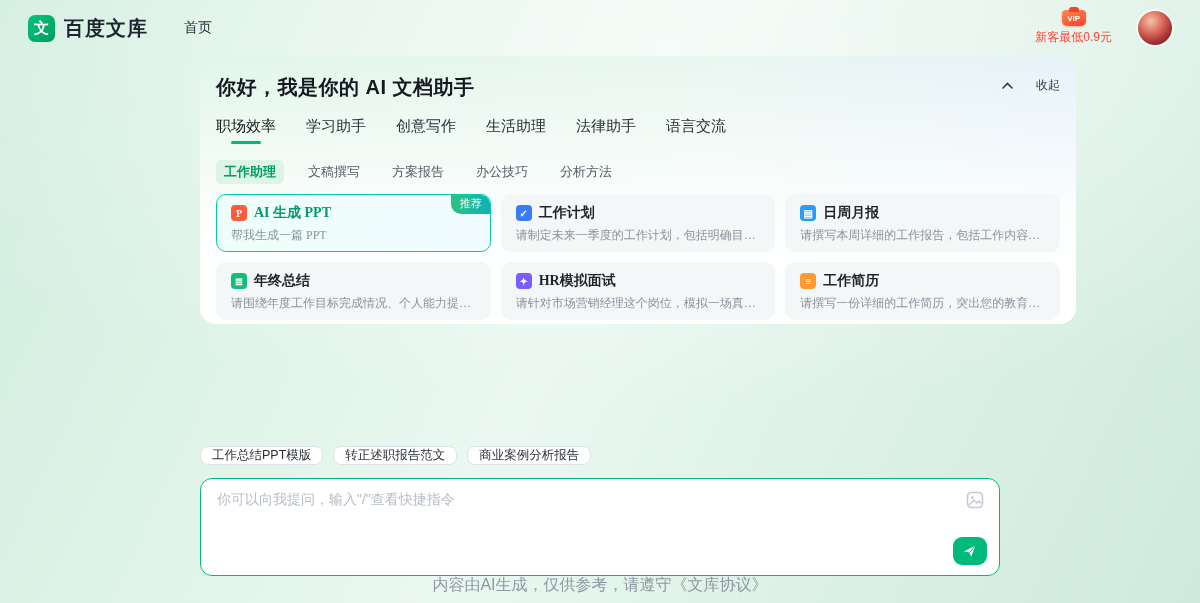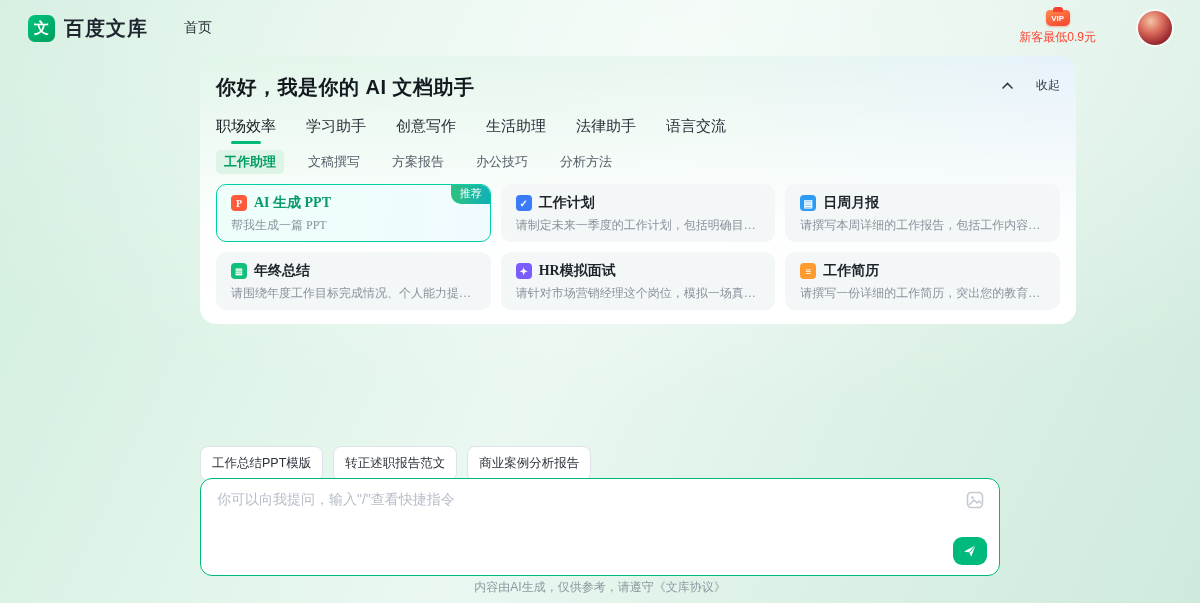--- a/index.html
+++ b/index.html
@@ -18,21 +18,21 @@
   
   .header { position:absolute; top:0; left:0; right:0; height:56px;
     display:flex; align-items:center; padding:0 28px; }
   .logo-wrap { display:flex; align-items:center; cursor:pointer; }
   .logo-mark { width:27px; height:27px; border-radius:7px;
     background:linear-gradient(135deg,#00c57e,#009e5d);
     color:#fff; font-weight:bold; font-size:15px;
     display:grid; place-items:center; }
   .brand { margin-left:9px; font-size:20px; font-weight:bold; color:#1e252e; letter-spacing:1px; }
   .nav-home { margin-left:36px; font-size:14px; color:#2b313a; cursor:pointer;font-family:Liberation Serif, serif; }
-  .header-right { margin-left:auto; display:flex; align-items:center; gap:42px; }
+  .header-right { margin-left:auto; display:flex; align-items:center; gap:26px; }
   .promo { display:flex; flex-direction:column; align-items:center; cursor:pointer; }
   .vip-icon { width:24px; height:16px; border-radius:4px 4px 5px 5px;
     background:linear-gradient(160deg,#ff8a4d,#f5422e);
     color:#fff; font-size:8px; font-weight:bold; display:grid; place-items:center;
     box-shadow:0 1px 2px rgba(244,84,46,.4); position:relative; }
   .vip-icon::before { content:""; position:absolute; top:-3px; left:50%; transform:translateX(-50%);
     width:10px; height:5px; border-radius:3px 3px 0 0; background:#f5422e; }
   .promo-text { margin-top:3px; font-size:12px; color:#ff4433; }
   .avatar { width:34px; height:34px; border-radius:50%;
     background:radial-gradient(circle at 38% 30%, #f4c3a6 0%, #d9695a 38%, #a22f33 68%, #571c26 100%);
@@ -51,21 +51,21 @@
     font-size:12px; color:#363c45; cursor:pointer; padding-top:3px; }
   .collapse svg { display:block; }
 
   .tabs { display:flex; gap:30px; margin-top:16px; }
   .tab { position:relative; font-size:15px; font-weight:normal; color:#2a2f37;
     cursor:pointer; padding-bottom:8px; }
   .tab.active { color:#101419; }
   .tab.active::after { content:""; position:absolute; left:50%; transform:translateX(-50%);
     bottom:0; width:30px; height:3px; border-radius:2px; background:#00b97a; }
 
-  .subtabs { display:flex; gap:16px; margin-top:6px; align-items:flex-start; }
+  .subtabs { display:flex; gap:16px; margin-top:16px; align-items:flex-start; }
   .subtab { font-size:13px; color:#565d68; cursor:pointer; padding:3px 8px; border-radius:5px; }
   .subtab.active { color:#009e63; font-weight:bold; background:#ddf4e7; }
 
   .cards { display:grid; grid-template-columns:repeat(3,1fr); gap:10px; margin-top:10px;font-family:Liberation Serif, serif; }
   .card { position:relative; height:58px; border-radius:10px; background:#f4f7f8;
     border:1px solid #f4f7f8; padding:9px 14px 0; cursor:pointer; overflow:hidden; }
   .card.highlight { background:linear-gradient(100deg,#eefffa 0%,#f0fbff 100%);
     border:1.5px solid #00cfa5; }
   .card-top { display:flex; align-items:center; gap:7px; }
   .card-icon { width:16px; height:16px; border-radius:4px; color:#fff;
@@ -80,39 +80,39 @@
   .card.highlight .card-title { color:#089a6d; }
   .card-desc { margin-top:5px; font-size:12px; color:#8b929c;
     white-space:nowrap; overflow:hidden; text-overflow:ellipsis; }
   .badge { position:absolute; top:-1px; right:-1px; padding:2px 9px 3px;
     font-size:11px; color:#fff; border-radius:0 10px 0 10px;
     background:linear-gradient(90deg,#2ec27e,#0fb0b8); }
 
   
   .chips { position:absolute; left:200px; top:446px; display:flex; gap:10px; }
   .chip { background:#ffffff; border:1px solid #dde3e9; border-radius:8px;
-    font-size:12.5px; color:#2b313a; padding:8px 11px; cursor:pointer; }
+    font-size:12.5px; color:#2b313a; padding:0 11px; cursor:pointer; }
 
   
   .composer { position:absolute; left:200px; top:478px; width:800px; height:98px;
     background:#ffffff; border:1.5px solid #00b97a; border-radius:12px; }
   .composer textarea { position:absolute; left:16px; top:12px; width:720px; height:68px;
     border:none; outline:none; resize:none; background:transparent;
     font-family:"Liberation Sans","DejaVu Sans",sans-serif;
     font-size:14px; color:#333a43; }
   .composer textarea::placeholder { color:#b6bdc8; }
   .tool-icon { position:absolute; right:14px; top:11px; width:20px; height:20px;
     display:grid; place-items:center; cursor:pointer; color:#c3cad3; }
   .send-btn { position:absolute; right:12px; bottom:10px; width:34px; height:28px;
     border:none; border-radius:9px; background:#00b97c; cursor:pointer;
     display:grid; place-items:center; }
 
   
   .footer { position:absolute; left:0; right:0; bottom:7px; text-align:center;
-    font-size:12px; color:#8f98a2; }
+    font-size:16px; color:#8f98a2; }
   .footer .link { color:#8f98a2; cursor:pointer; }
 </style>
 </head>
 <body>
 
 <div class="page">
 
   <div class="header">
     <div class="logo-wrap">
       <div class="logo-mark">文</div>

